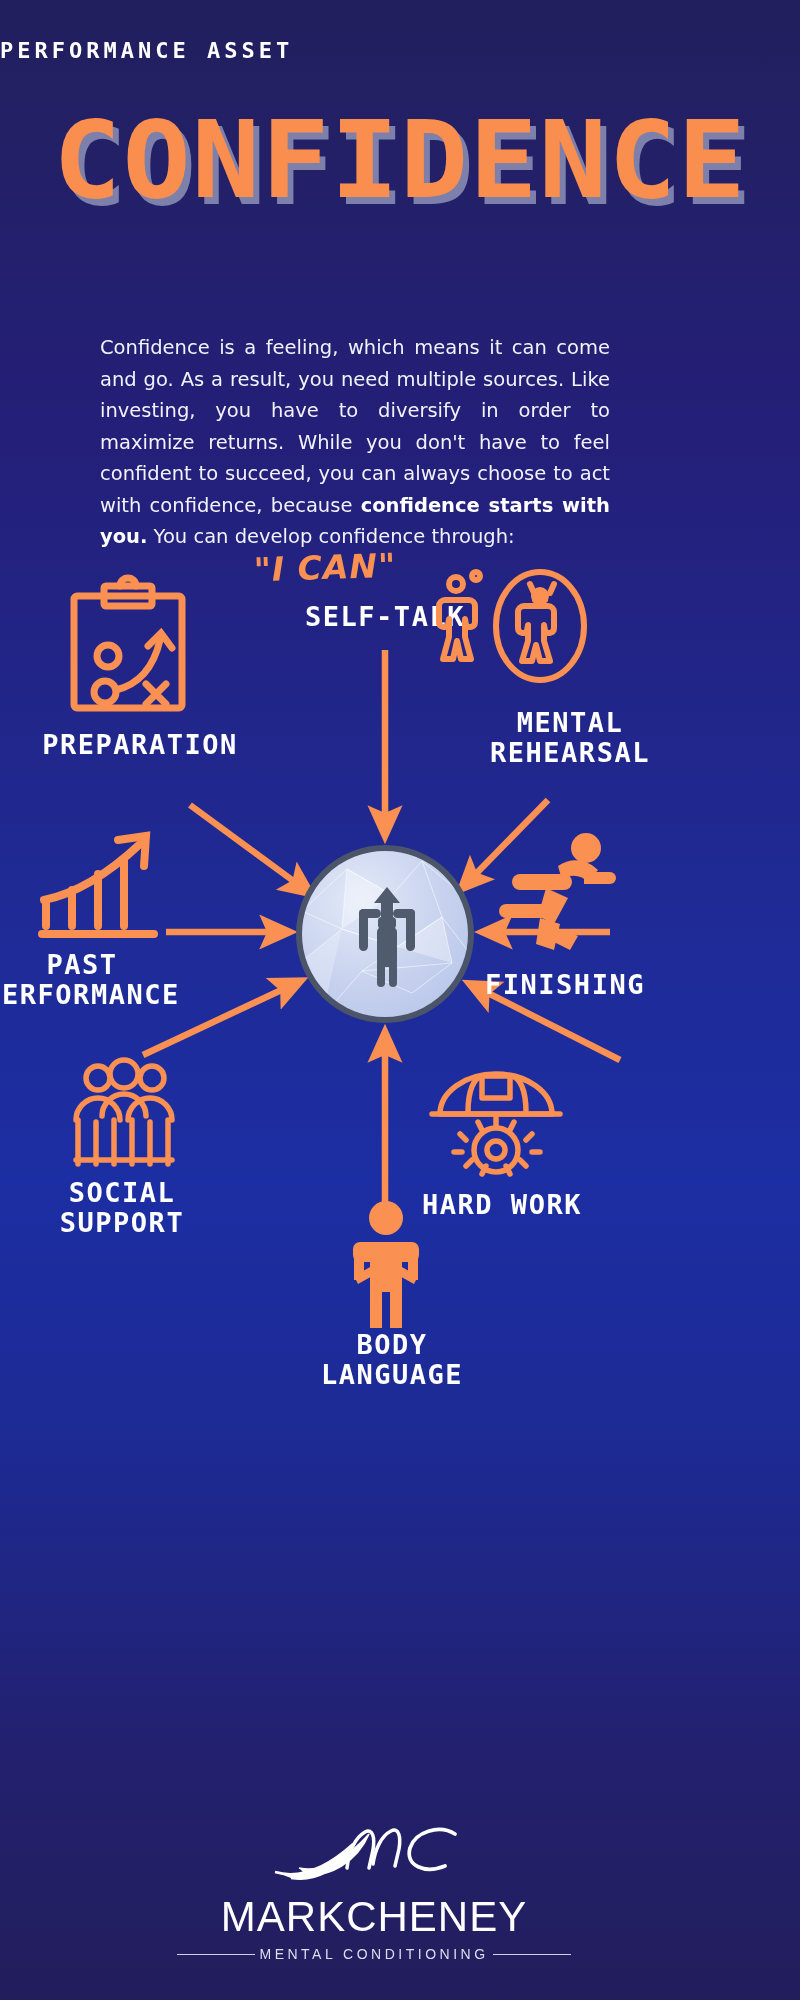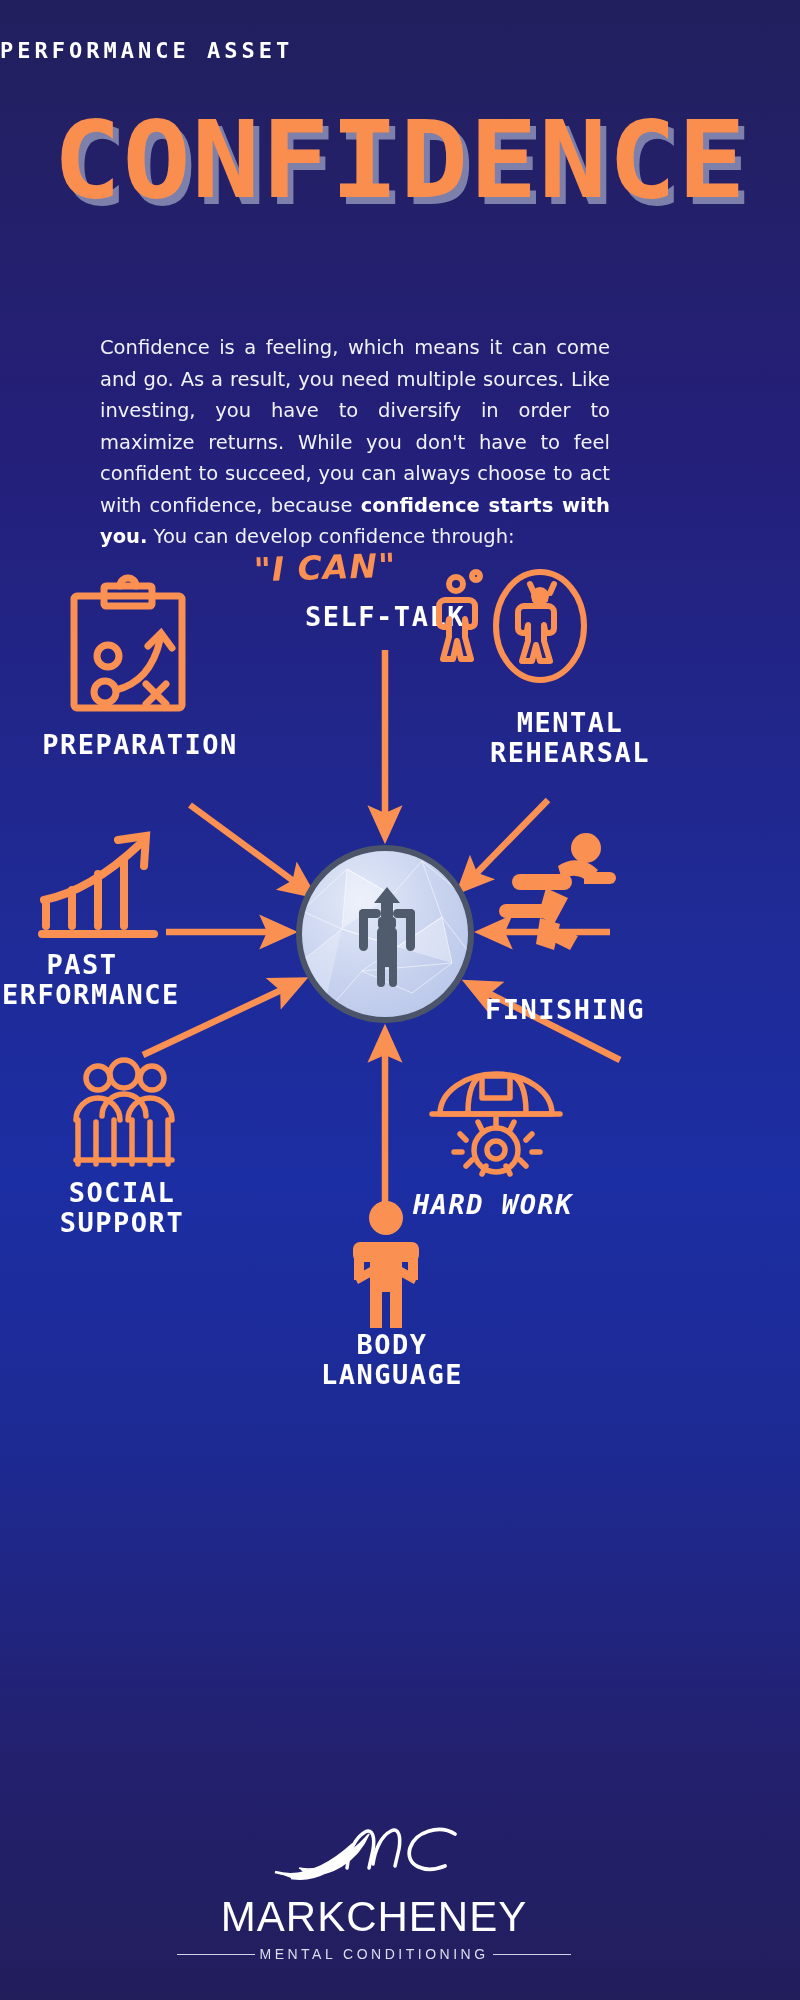--- a/index.html
+++ b/index.html
@@ -231,21 +231,21 @@
         <circle cx="86" cy="18" r="15"></circle>
         <path d="M20 44 h44 a8 8 0 0 1 0 16 h-44 a8 8 0 0 1 0 -16z"></path>
         <path d="M58 36 c14 -10 30 -6 40 4 l-10 12 c-8 -8 -18 -8 -26 -2 z"></path>
         <path d="M46 58 l22 10 -14 26 -16 -8 z"></path>
         <path d="M6 74 h40 a7 7 0 0 1 0 14 h-40 a7 7 0 0 1 0 -14z"></path>
         <path d="M40 88 l20 6 -6 26 -18 -6 z"></path>
         <path d="M52 96 l26 10 -8 14 -24 -12z"></path>
         <path d="M84 42 h26 a6 6 0 0 1 0 12 h-26z"></path>
       </g>
     </svg>
-    <div class="node-label" style="left:415px; top:340px; width:300px;margin-top:25px;">FINISHING</div>
+    <div class="node-label" style="left:415px; top:340px; width:300px;">FINISHING</div>
 
     <svg class="icon" style="left:58px; top:430px;" width="130" height="110" viewBox="0 0 130 110">
       <g stroke="#fb9053" stroke-width="5.5" fill="none" stroke-linecap="round">
         <circle cx="40" cy="18" r="12"></circle>
         <circle cx="66" cy="14" r="14"></circle>
         <circle cx="94" cy="18" r="12"></circle>
         <path d="M18 60 a22 22 0 0 1 44 0"></path>
         <path d="M44 56 a22 22 0 0 1 44 0"></path>
         <path d="M70 60 a22 22 0 0 1 44 0"></path>
         <path d="M20 60 v44 M38 62 v42 M56 60 v44 M74 60 v44 M92 62 v42 M110 60 v44"></path>
@@ -263,21 +263,21 @@
         <path d="M38 50 c0 -22 6 -34 14 -36 M96 50 c0 -22 -6 -34 -14 -36"></path>
         <path d="M66 56 v8 M48 60 l4 8 M84 60 l-4 8
                  M30 72 l6 6 M102 72 l-6 6
                  M24 90 h8 M102 90 h8
                  M36 104 l6 -6 M96 104 l-6 -6
                  M52 112 l4 -8 M80 112 l-4 -8"></path>
         <circle cx="66" cy="88" r="22"></circle>
         <circle cx="66" cy="88" r="9"></circle>
       </g>
     </svg>
-    <div class="node-label" style="left:343px; top:560px; width:300px;font-style:italic;">HARD WORK</div>
+    <div class="node-label" style="left:352px; top:560px; width:300px;">HARD WORK</div>
 
     <svg class="icon" style="left:340px; top:570px;" width="92" height="130" viewBox="0 0 92 130">
       <g fill="#fb9053">
         <circle cx="46" cy="18" r="17"></circle>
         <path d="M20 42 h52 a7 7 0 0 1 7 7 v6 a7 7 0 0 1 -7 7 h-52 a7 7 0 0 1 -7 -7 v-6 a7 7 0 0 1 7 -7z"></path>
         <path d="M30 56 h32 v36 h-32z"></path>
         <path d="M30 88 h12 v40 h-12z"></path>
         <path d="M50 88 h12 v40 h-12z"></path>
         <path d="M14 50 l10 0 l0 30 l-10 0z"></path>
         <path d="M68 50 l10 0 l0 30 l-10 0z"></path>

